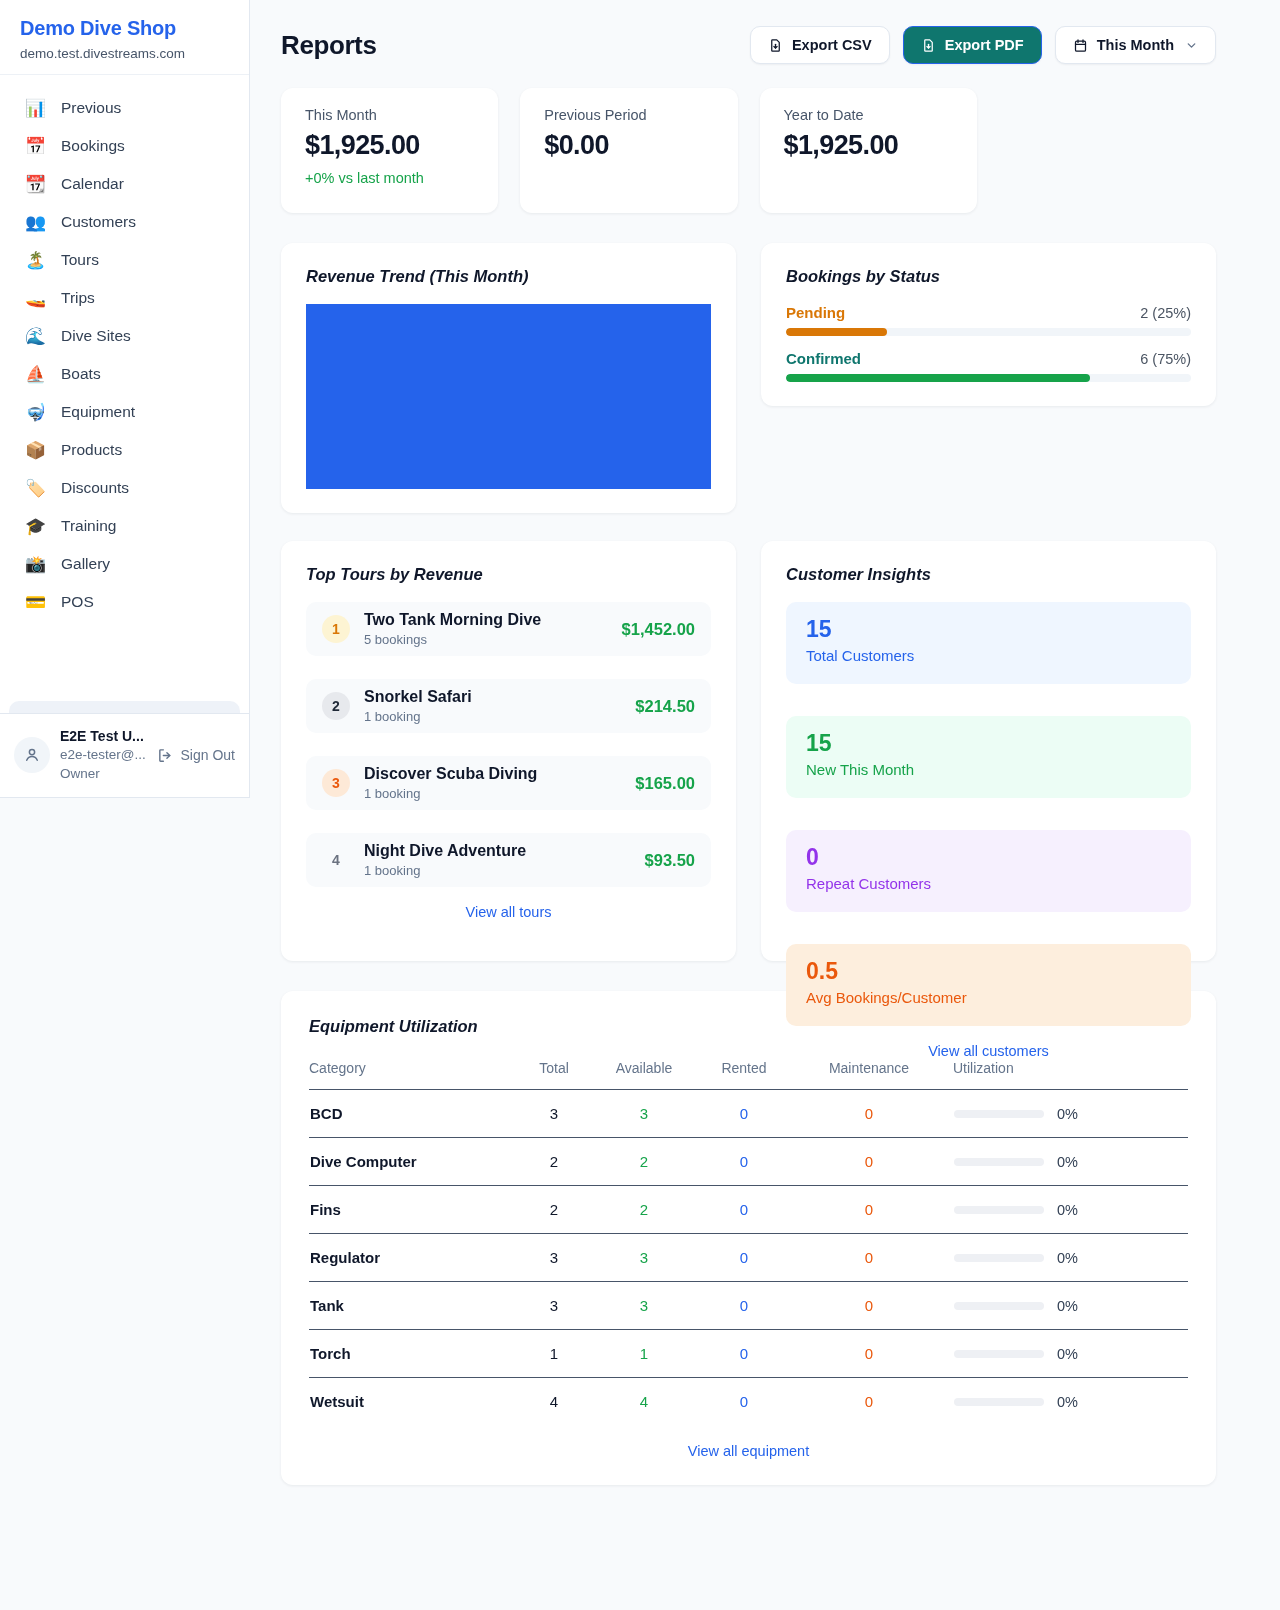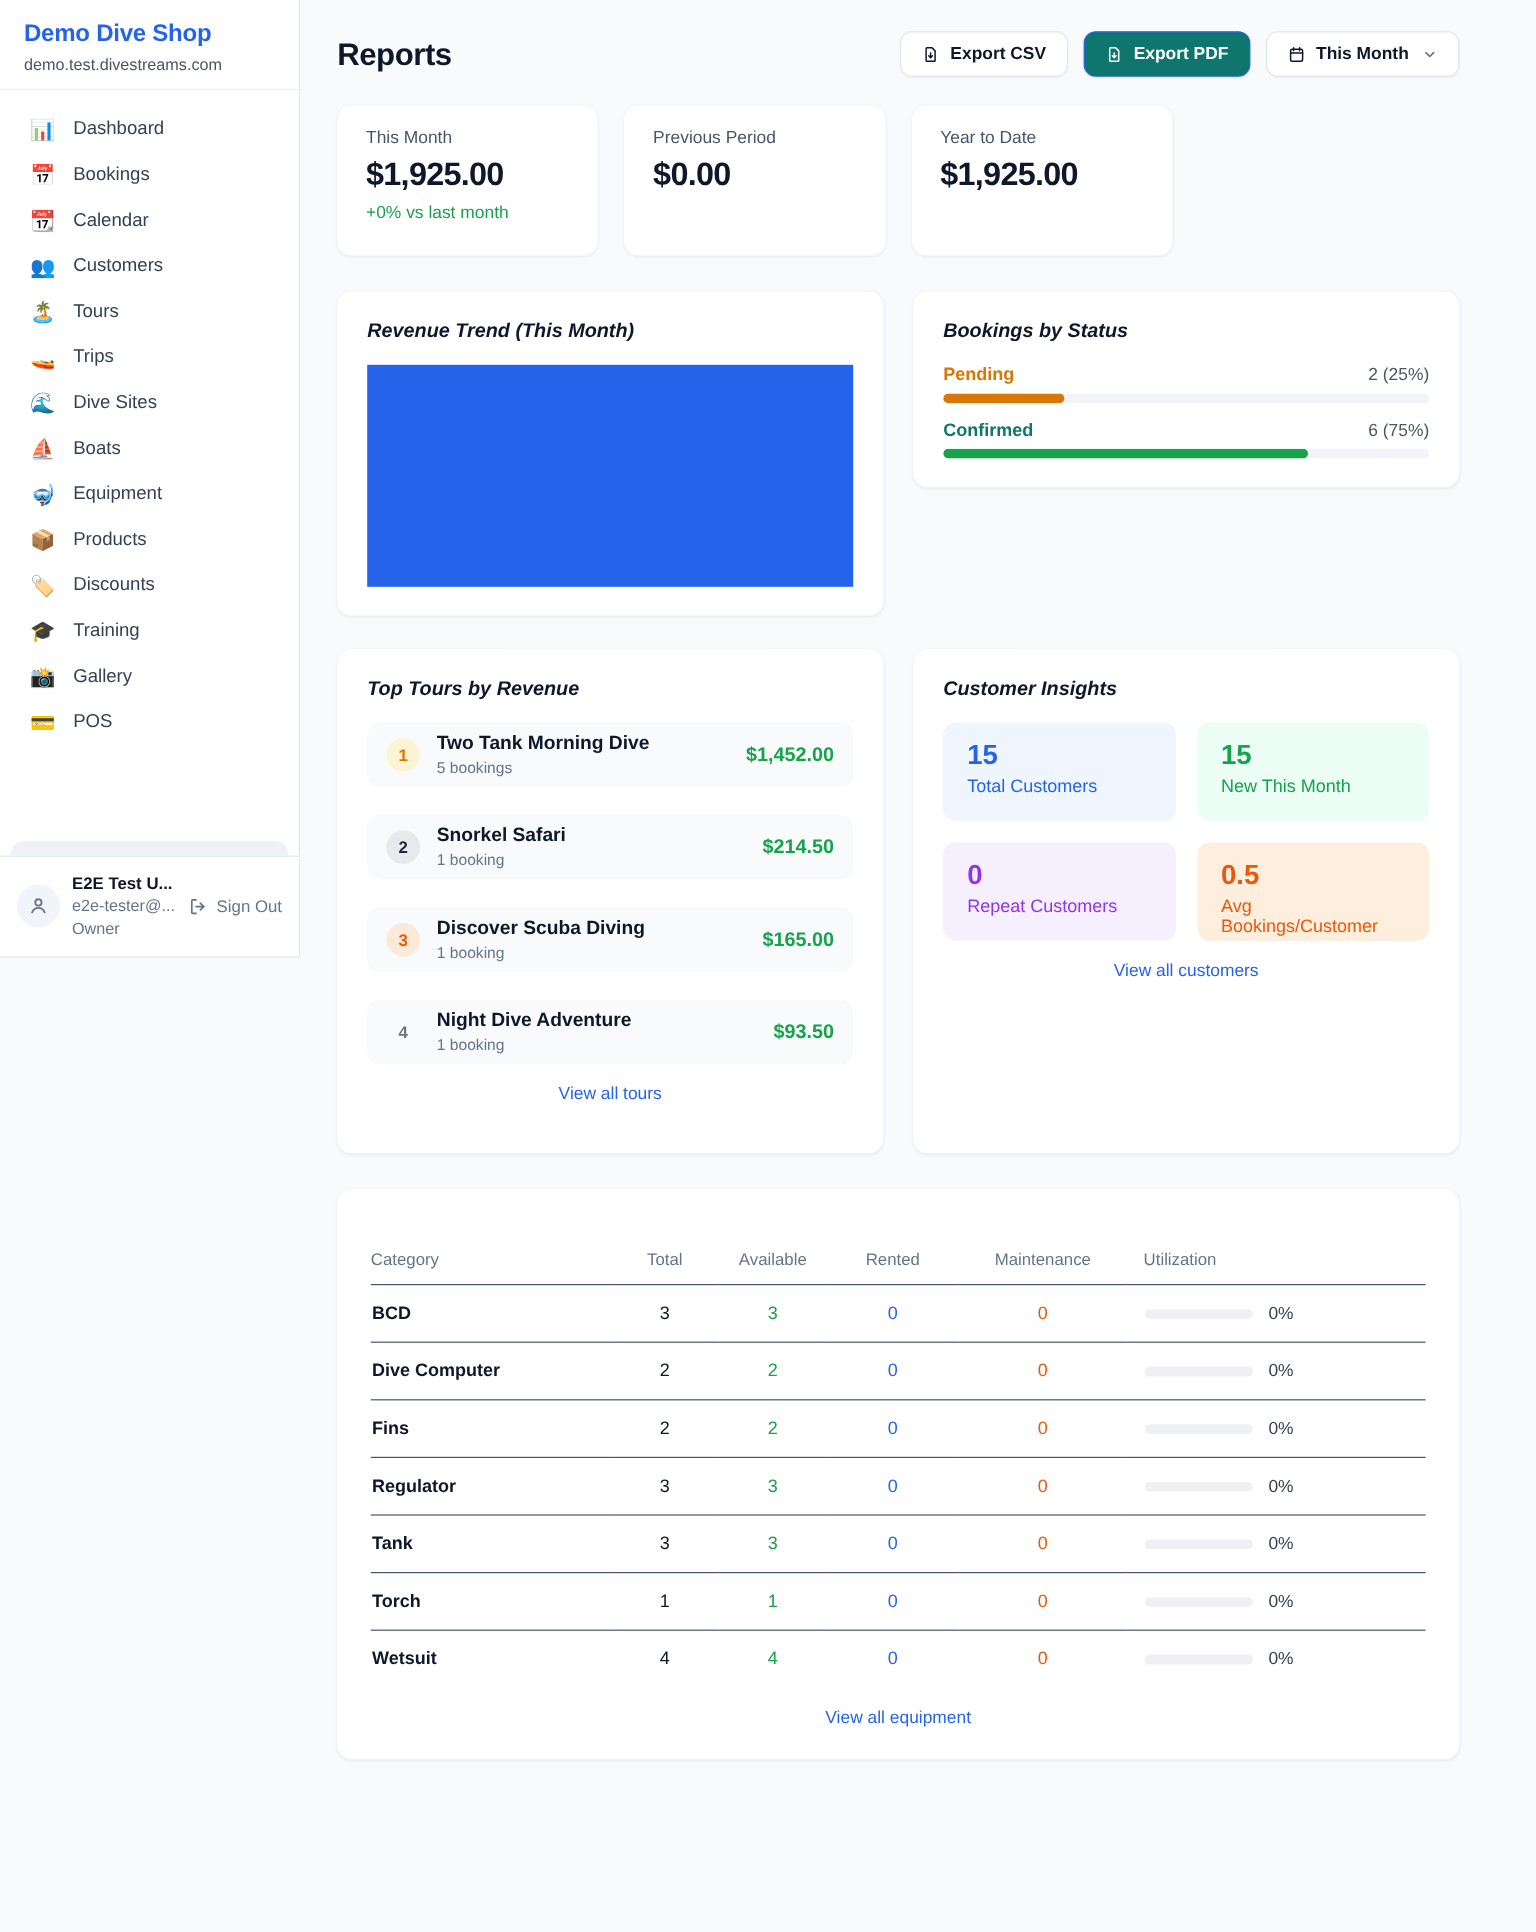--- a/index.html
+++ b/index.html
@@ -63,21 +63,21 @@
   .tall { height: 420px; }
   .tour-row { display: flex; align-items: center; gap: 14px; background: #f8fafc; border-radius: 10px;
               padding: 9px 16px; min-height: 54px; margin-bottom: 23px; }
   .rank { width: 28px; height: 28px; border-radius: 50%; display: flex; align-items: center; justify-content: center;
           font-size: 14px; font-weight: 700; flex-shrink: 0; }
   .tour-name { font-size: 16px; font-weight: 700; }
   .tour-sub { font-size: 13px; color: #64748b; margin-top: 3px; }
   .tour-amt { margin-left: auto; font-size: 16.5px; font-weight: 700; color: #16a34a; white-space: nowrap; }
   .view-link { display: block; text-align: center; color: #2563eb; font-size: 14.5px; margin-top: 17px;
                text-decoration: none; cursor: pointer; }
-  .insights-grid { display: grid; grid-template-columns: 1fr 1fr; gap: 18px; }
+  .insights-grid { display: grid; grid-template-columns: 1fr; gap: 32px; }
   .tile { border-radius: 10px; padding: 14px 20px; height: 82px; }
   .tile-value { font-size: 23px; font-weight: 800; }
   .tile-label { font-size: 15px; margin-top: 4px; }
   
   .equip-card { margin-top: 30px; padding: 26px 28px; }
   table { width: 100%; border-collapse: collapse; margin-top: 14px; }
   th { font-size: 14px; font-weight: 400; color: #64748b; text-align: center; padding: 10px 0 13px;
        border-bottom: 1px solid #475569; }
   th.cat, th.util { text-align: left; }
   th.util { padding-left: 14px; }
@@ -95,21 +95,21 @@
 <body>
 
 <aside class="sidebar">
   <div class="brand">
     <h1 class="brand-title">Demo Dive Shop</h1>
     <p class="brand-sub">demo.test.divestreams.com</p>
   </div>
   <nav class="nav">
     <div class="nav-item">
       <span class="nav-ic">📊</span>
-      <span class="nav-lb">Dashboard</span>
+      <span class="nav-lb">Previous</span>
     </div>
     <div class="nav-item">
       <span class="nav-ic">📅</span>
       <span class="nav-lb">Bookings</span>
     </div>
     <div class="nav-item">
       <span class="nav-ic">📆</span>
       <span class="nav-lb">Calendar</span>
     </div>
     <div class="nav-item">
@@ -315,20 +315,21 @@
         <div class="tile" style="background: rgb(253, 238, 221); color: rgb(234, 88, 12);">
           <div class="tile-value">0.5</div>
           <div class="tile-label">Avg Bookings/Customer</div>
         </div>
       </div>
       <a class="view-link">View all customers</a>
     </div>
   </div>
 
   <div class="card equip-card">
+    <h3 class="panel-title" style="margin-bottom:6px">Equipment Utilization</h3>
     <table>
       <thead>
         <tr>
           <th class="cat" style="width:200px">Category</th>
           <th style="width:90px">Total</th>
           <th style="width:90px">Available</th>
           <th style="width:110px">Rented</th>
           <th style="width:140px">Maintenance</th>
           <th class="util">Utilization</th>
         </tr>

